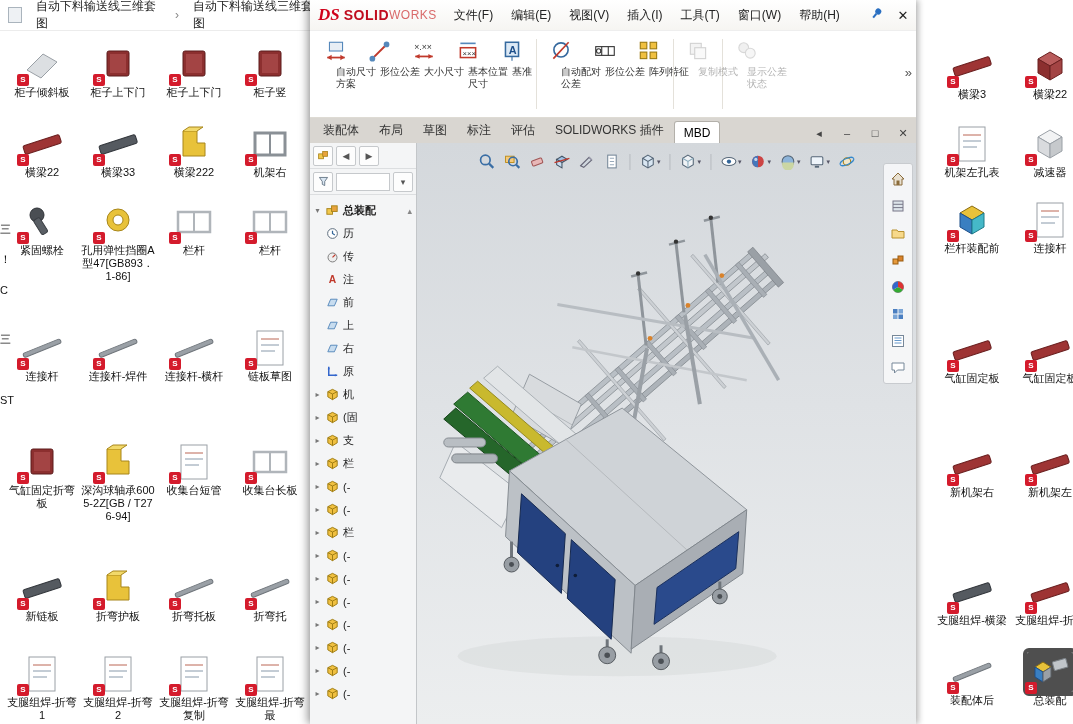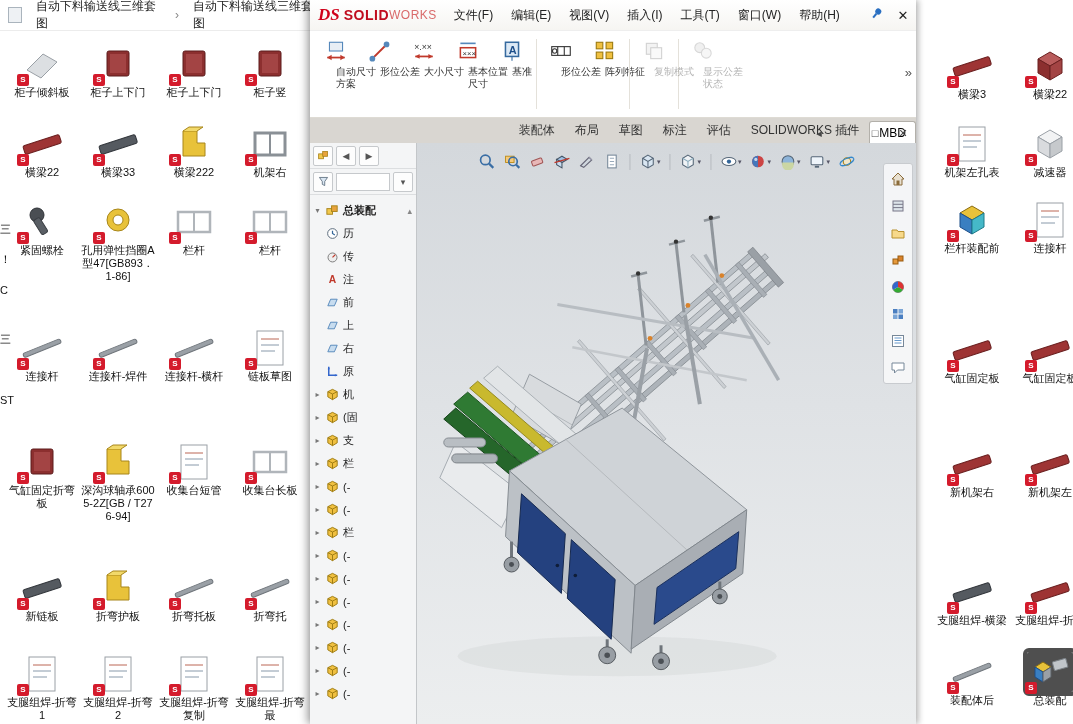--- a/index.html
+++ b/index.html
@@ -48,21 +48,21 @@
 
   #ribbon{height:86px;background:#fff;display:flex;align-items:stretch;padding-left:4px;position:relative;
     border-bottom:1px solid #dedbd4;}
   .rbtn{width:44px;display:flex;flex-direction:column;align-items:center;padding-top:7px;}
   .rbtn .ric{width:26px;height:26px;display:flex;align-items:center;justify-content:center;}
   .rbtn .rlb{font-size:10px;line-height:12px;color:#333;width:42px;margin-top:2px;margin-left:42px;}
   .rbtn.disabled{opacity:.38;}
   .rsep{width:1px;background:#e4e1da;margin:8px 2px;}
   #ribbon-more{position:absolute;right:4px;top:34px;font-size:13px;color:#555;}
 
-  #tabrow{height:25px;background:#d9d6d1;display:flex;align-items:flex-end;padding-left:3px;position:relative;justify-content:flex-end;}
+  #tabrow{height:25px;background:#d9d6d1;display:flex;align-items:flex-end;padding-left:3px;position:relative;}
   .tab{font-size:12px;color:#333;padding:4px 9px 3px;border:1px solid transparent;white-space:nowrap;}
   .tab.active{background:#fff;border:1px solid #b3b0aa;border-bottom:none;border-radius:3px 3px 0 0;color:#000;}
   #win-controls{position:absolute;right:6px;bottom:3px;display:flex;gap:14px;font-size:11px;color:#444;}
   #win-controls span{width:14px;text-align:center;}
 
   #content{flex:1;display:flex;min-height:0;background:#fff;}
 
   
   #tree-panel{width:106px;flex:0 0 auto;background:#f4f5f6;border-right:1px solid #c3c6c9;
     display:flex;flex-direction:column;font-size:11px;}
@@ -614,20 +614,29 @@
       <span class="ric">
           <svg width="24" height="24" viewBox="0 0 22 22">
             <rect x="5" y="3" width="12" height="13" fill="#dce9f5" stroke="#35699e" stroke-width="1.4"></rect>
             <text x="8" y="13.5" font-size="10" font-weight="bold" fill="#1d4e89">A</text>
             <line x1="11" y1="16" x2="11" y2="20" stroke="#35699e"></line>
           </svg>
         </span>
       <span class="rlb">基准</span>
       </div>
       <div class="rsep"></div>
+      <div class="rbtn">
+      <span class="ric">
+          <svg width="24" height="24" viewBox="0 0 22 22">
+            <circle cx="11" cy="10" r="6.5" fill="none" stroke="#35699e" stroke-width="1.5"></circle>
+            <line x1="4" y1="18" x2="18" y2="3" stroke="#c0392b" stroke-width="1.5"></line>
+          </svg>
+        </span>
+      <span class="rlb">自动配对公差</span>
+      </div>
       <div class="rbtn">
       <span class="ric">
           <svg width="24" height="24" viewBox="0 0 22 22">
             <rect x="2.5" y="7" width="17" height="8" fill="#fff" stroke="#333"></rect>
             <line x1="8" y1="7" x2="8" y2="15" stroke="#333"></line>
             <line x1="14" y1="7" x2="14" y2="15" stroke="#333"></line>
             <circle cx="5.2" cy="11" r="2" fill="none" stroke="#333"></circle>
           </svg>
         </span>
       <span class="rlb">形位公差</span>

